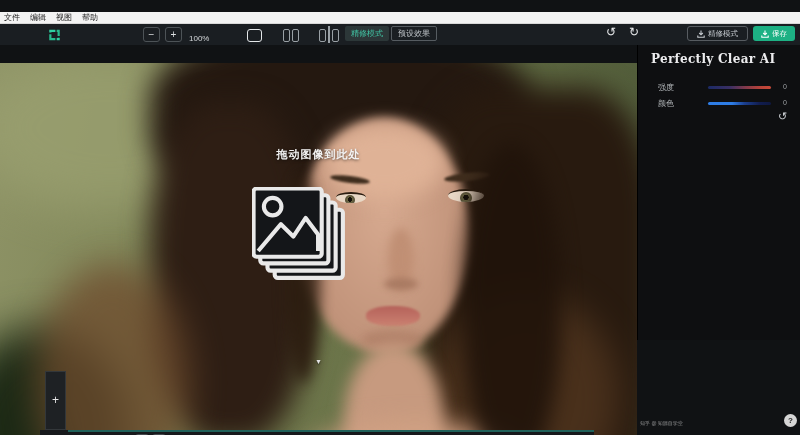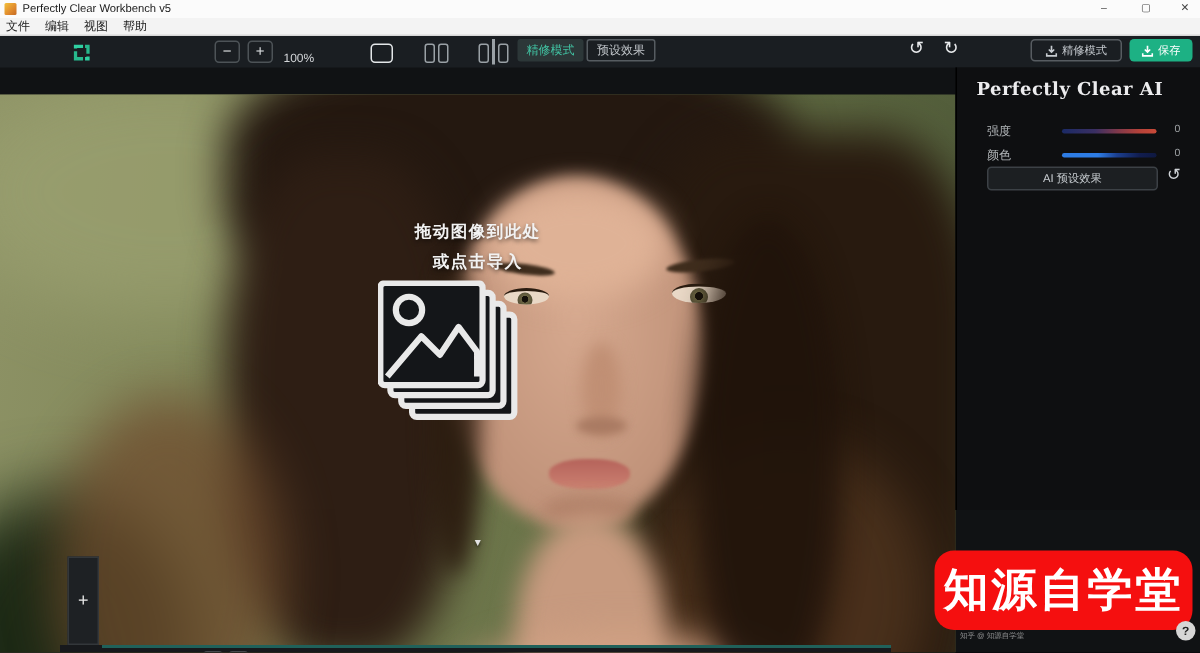--- a/index.html
+++ b/index.html
@@ -119,27 +119,20 @@
     line-height:53px; text-align:center; }
   .wm-sub { left:640px; top:420px; font-size:5px; color:rgba(255,255,255,.5); }
   .help-btn { left:784px; top:414px; width:13px; height:13px; border-radius:50%; background:#d6d6d6;
     color:#222; font-size:8px; font-weight:bold; line-height:13px; text-align:center; }
 </style>
 </head>
 <body>
 
 <div class="window">
 
-  <div class="abs titlebar">
-    <div class="abs app-icon"></div>
-    <div class="abs app-title">Perfectly Clear Workbench v5</div>
-    <div class="abs win-btn win-min">–</div>
-    <div class="abs win-btn win-max">▢</div>
-    <div class="abs win-btn win-close">✕</div>
-  </div>
 
   <div class="abs menubar">
     <span class="menu-item">文件</span>
     <span class="menu-item">编辑</span>
     <span class="menu-item">视图</span>
     <span class="menu-item">帮助</span>
   </div>
 
   <div class="abs toolbar"></div>
   <svg class="abs logo" viewBox="0 0 16 16">
@@ -208,21 +201,20 @@
     <div class="layer nose-sh"></div>
     <div class="layer lips"></div>
     <div class="layer chin"></div>
     <div class="layer neck"></div>
     <div class="layer chest"></div>
     <div class="layer strand-r"></div>
     <div class="layer strand-l"></div>
 
     <div class="abs dropzone">
       <div class="drop-text dt1">拖动图像到此处</div>
-      <div class="drop-text dt2">或点击导入</div>
       <svg class="drop-icon" width="95" height="95" viewBox="0 0 92 92">
         <rect x="22" y="22" width="66" height="66" rx="3" fill="#141619" stroke="#e9e9e9" stroke-width="4"></rect>
         <rect x="15" y="15" width="66" height="66" rx="3" fill="#141619" stroke="#e9e9e9" stroke-width="4"></rect>
         <rect x="8" y="8" width="66" height="66" rx="3" fill="#141619" stroke="#e9e9e9" stroke-width="4"></rect>
         <rect x="1.5" y="1.5" width="66" height="66" rx="3" fill="#141619" stroke="#e9e9e9" stroke-width="4"></rect>
         <circle cx="20" cy="19" r="8.5" fill="none" stroke="#e9e9e9" stroke-width="4"></circle>
         <path d="M6,62 L28,36 L40,48 L52,30 L64,46 L64,62" fill="none" stroke="#e9e9e9" stroke-width="4" stroke-linejoin="round"></path>
       </svg>
     </div>
 
@@ -244,21 +236,19 @@
     <div class="abs panel-title">Perfectly Clear AI</div>
 
     <div class="abs slider-label sl1">强度</div>
     <div class="abs track tr1"></div>
     <div class="abs slider-value sv1">0</div>
 
     <div class="abs slider-label sl2">颜色</div>
     <div class="abs track tr2"></div>
     <div class="abs slider-value sv2">0</div>
 
-    <div class="abs preset-btn">AI 预设效果</div>
     <div class="abs reset-btn">↺</div>
   </div>
 
-  <div class="abs watermark">知源自学堂</div>
   <div class="abs wm-sub">知乎 @ 知源自学堂</div>
   <div class="abs help-btn">?</div>
 
 </div>
 
 </body></html>

